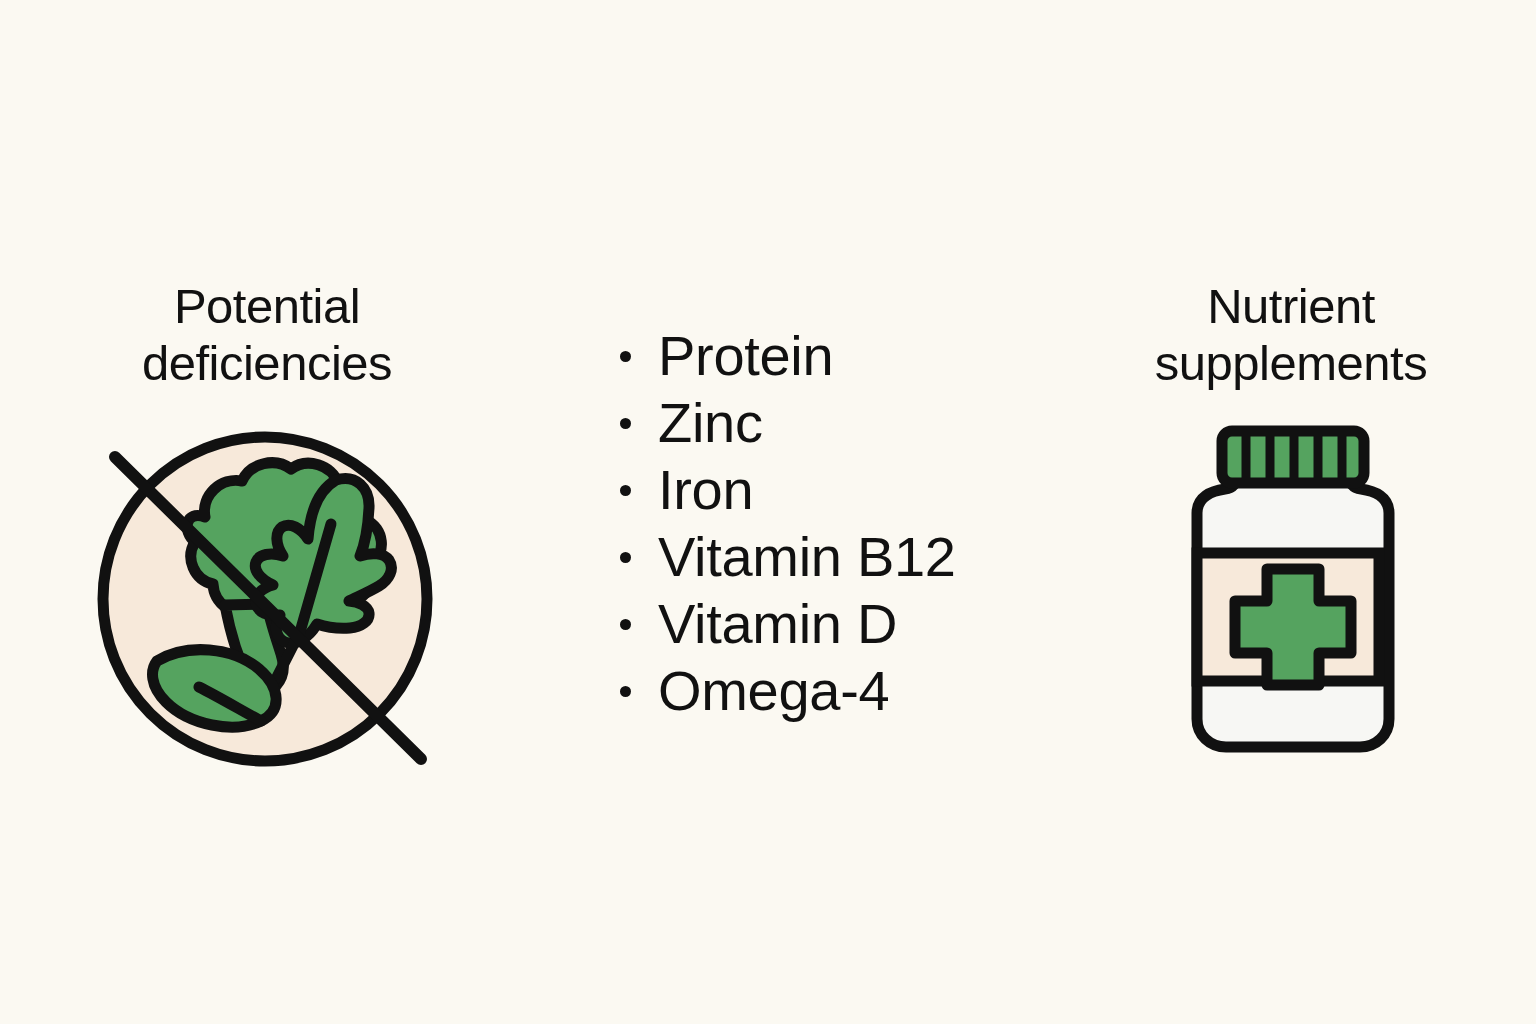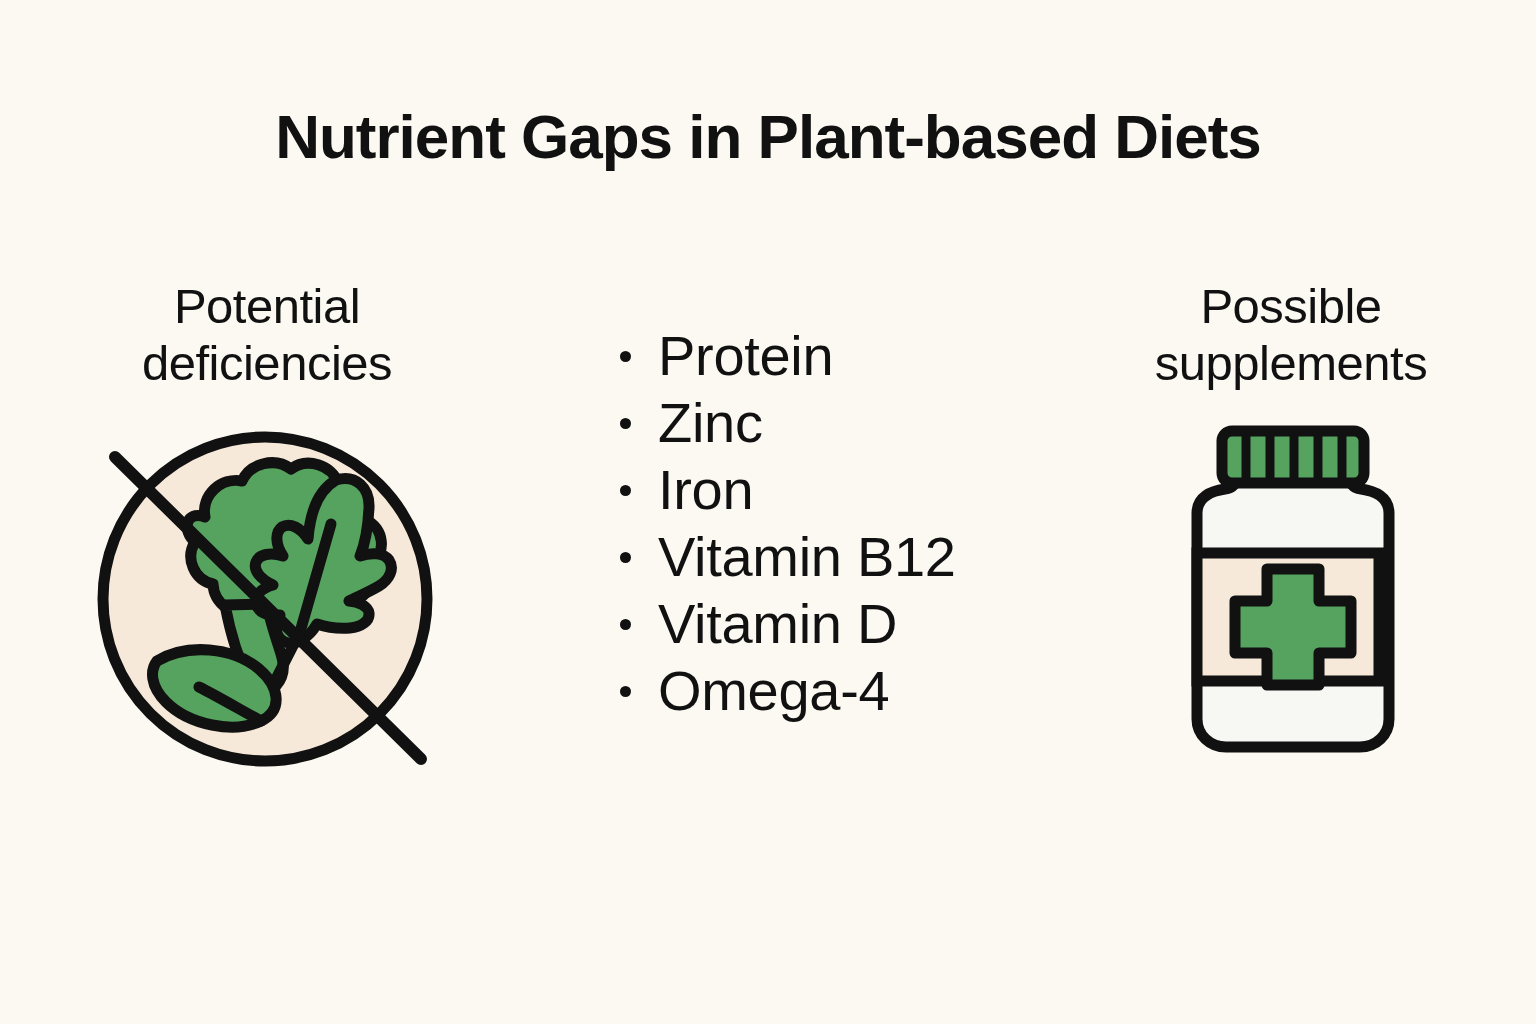--- a/index.html
+++ b/index.html
@@ -99,21 +99,20 @@
     height: 11px;
     border-radius: 50%;
     background: #111111;
   }
 </style>
 </head>
 <body>
 
 <div class="page">
 
-  <div class="title">Nutrient Gaps in Plant-based Diets</div>
 
   <div class="columns">
 
     <div class="col">
       <div class="col-head">Potential
 deficiencies</div>
 
       <div class="icon-wrap left">
         <svg width="340" height="350" viewBox="0 0 340 350">
 
@@ -195,21 +194,21 @@
           <span>Vitamin D</span>
         </li>
         <li>
           <span class="dot"></span>
           <span>Omega-4</span>
         </li>
       </ul>
     </div>
 
     <div class="col">
-      <div class="col-head">Possible
+      <div class="col-head">Nutrient
 supplements</div>
 
       <div class="icon-wrap right">
         <svg width="252" height="340" viewBox="0 0 252 340">
 
           <path d="M30 94
                    c0 -16 14 -22 28 -24
                    c8 -1 12 -6 12 -14
                    V44 h112 v12
                    c0 8 4 13 12 14

